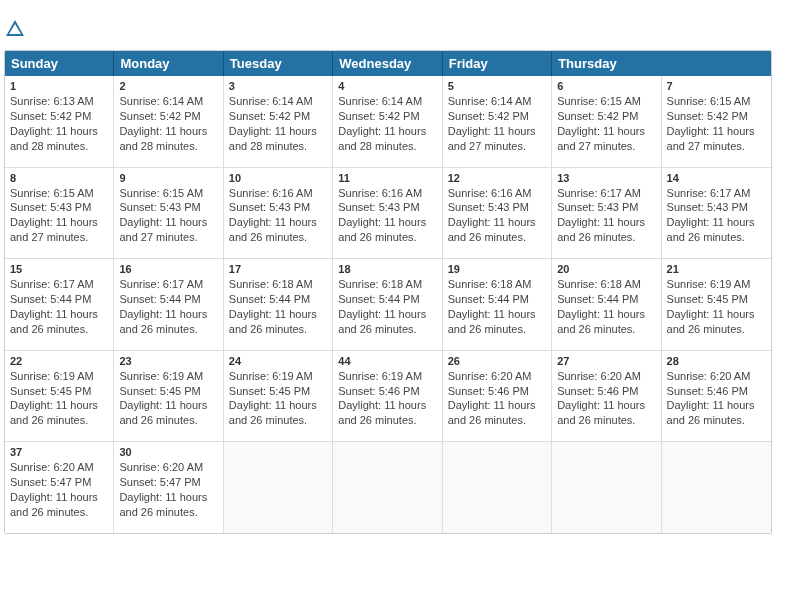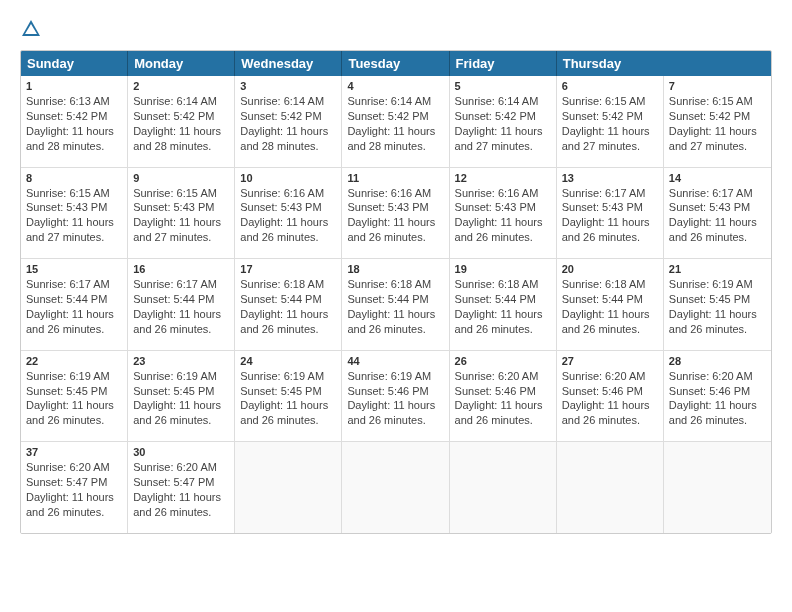--- a/index.html
+++ b/index.html
@@ -6,21 +6,21 @@
     body {
       font-family: Arial, sans-serif;
       background: #fff;
       width: 792px;
       height: 612px;
       overflow: hidden;
     }
     .page {
       width: 792px;
       height: 544px;
-      padding: 18px 20px 10px 20px;
+      padding: 18px 20px 10px 4px;
       display: flex;
       flex-direction: column;
     }
     .header {
       display: flex;
       justify-content: space-between;
       align-items: flex-start;
       margin-bottom: 10px;
     }
     .logo {
@@ -133,22 +133,22 @@
     <div class="title-area">
       <div class="month-title"></div>
       <div class="subtitle"></div>
     </div>
   </div>
 
   <div class="calendar">
     <div class="cal-header" id="cal-header">
         <div class="cal-header-cell">Sunday</div>
         <div class="cal-header-cell">Monday</div>
+        <div class="cal-header-cell">Tuesday</div>
         <div class="cal-header-cell">Wednesday</div>
-        <div class="cal-header-cell">Tuesday</div>
         <div class="cal-header-cell">Friday</div>
         <div class="cal-header-cell">Thursday</div>
       </div>
     <div class="cal-body" id="cal-body">
         <div class="cal-week">
           <div class="cal-cell">
             <div class="day-num">1</div>
         <div class="day-info">Sunrise: 6:13 AM<br>Sunset: 5:42 PM<br>Daylight: 11 hours and 28 minutes.</div>
           </div>
           <div class="cal-cell">

